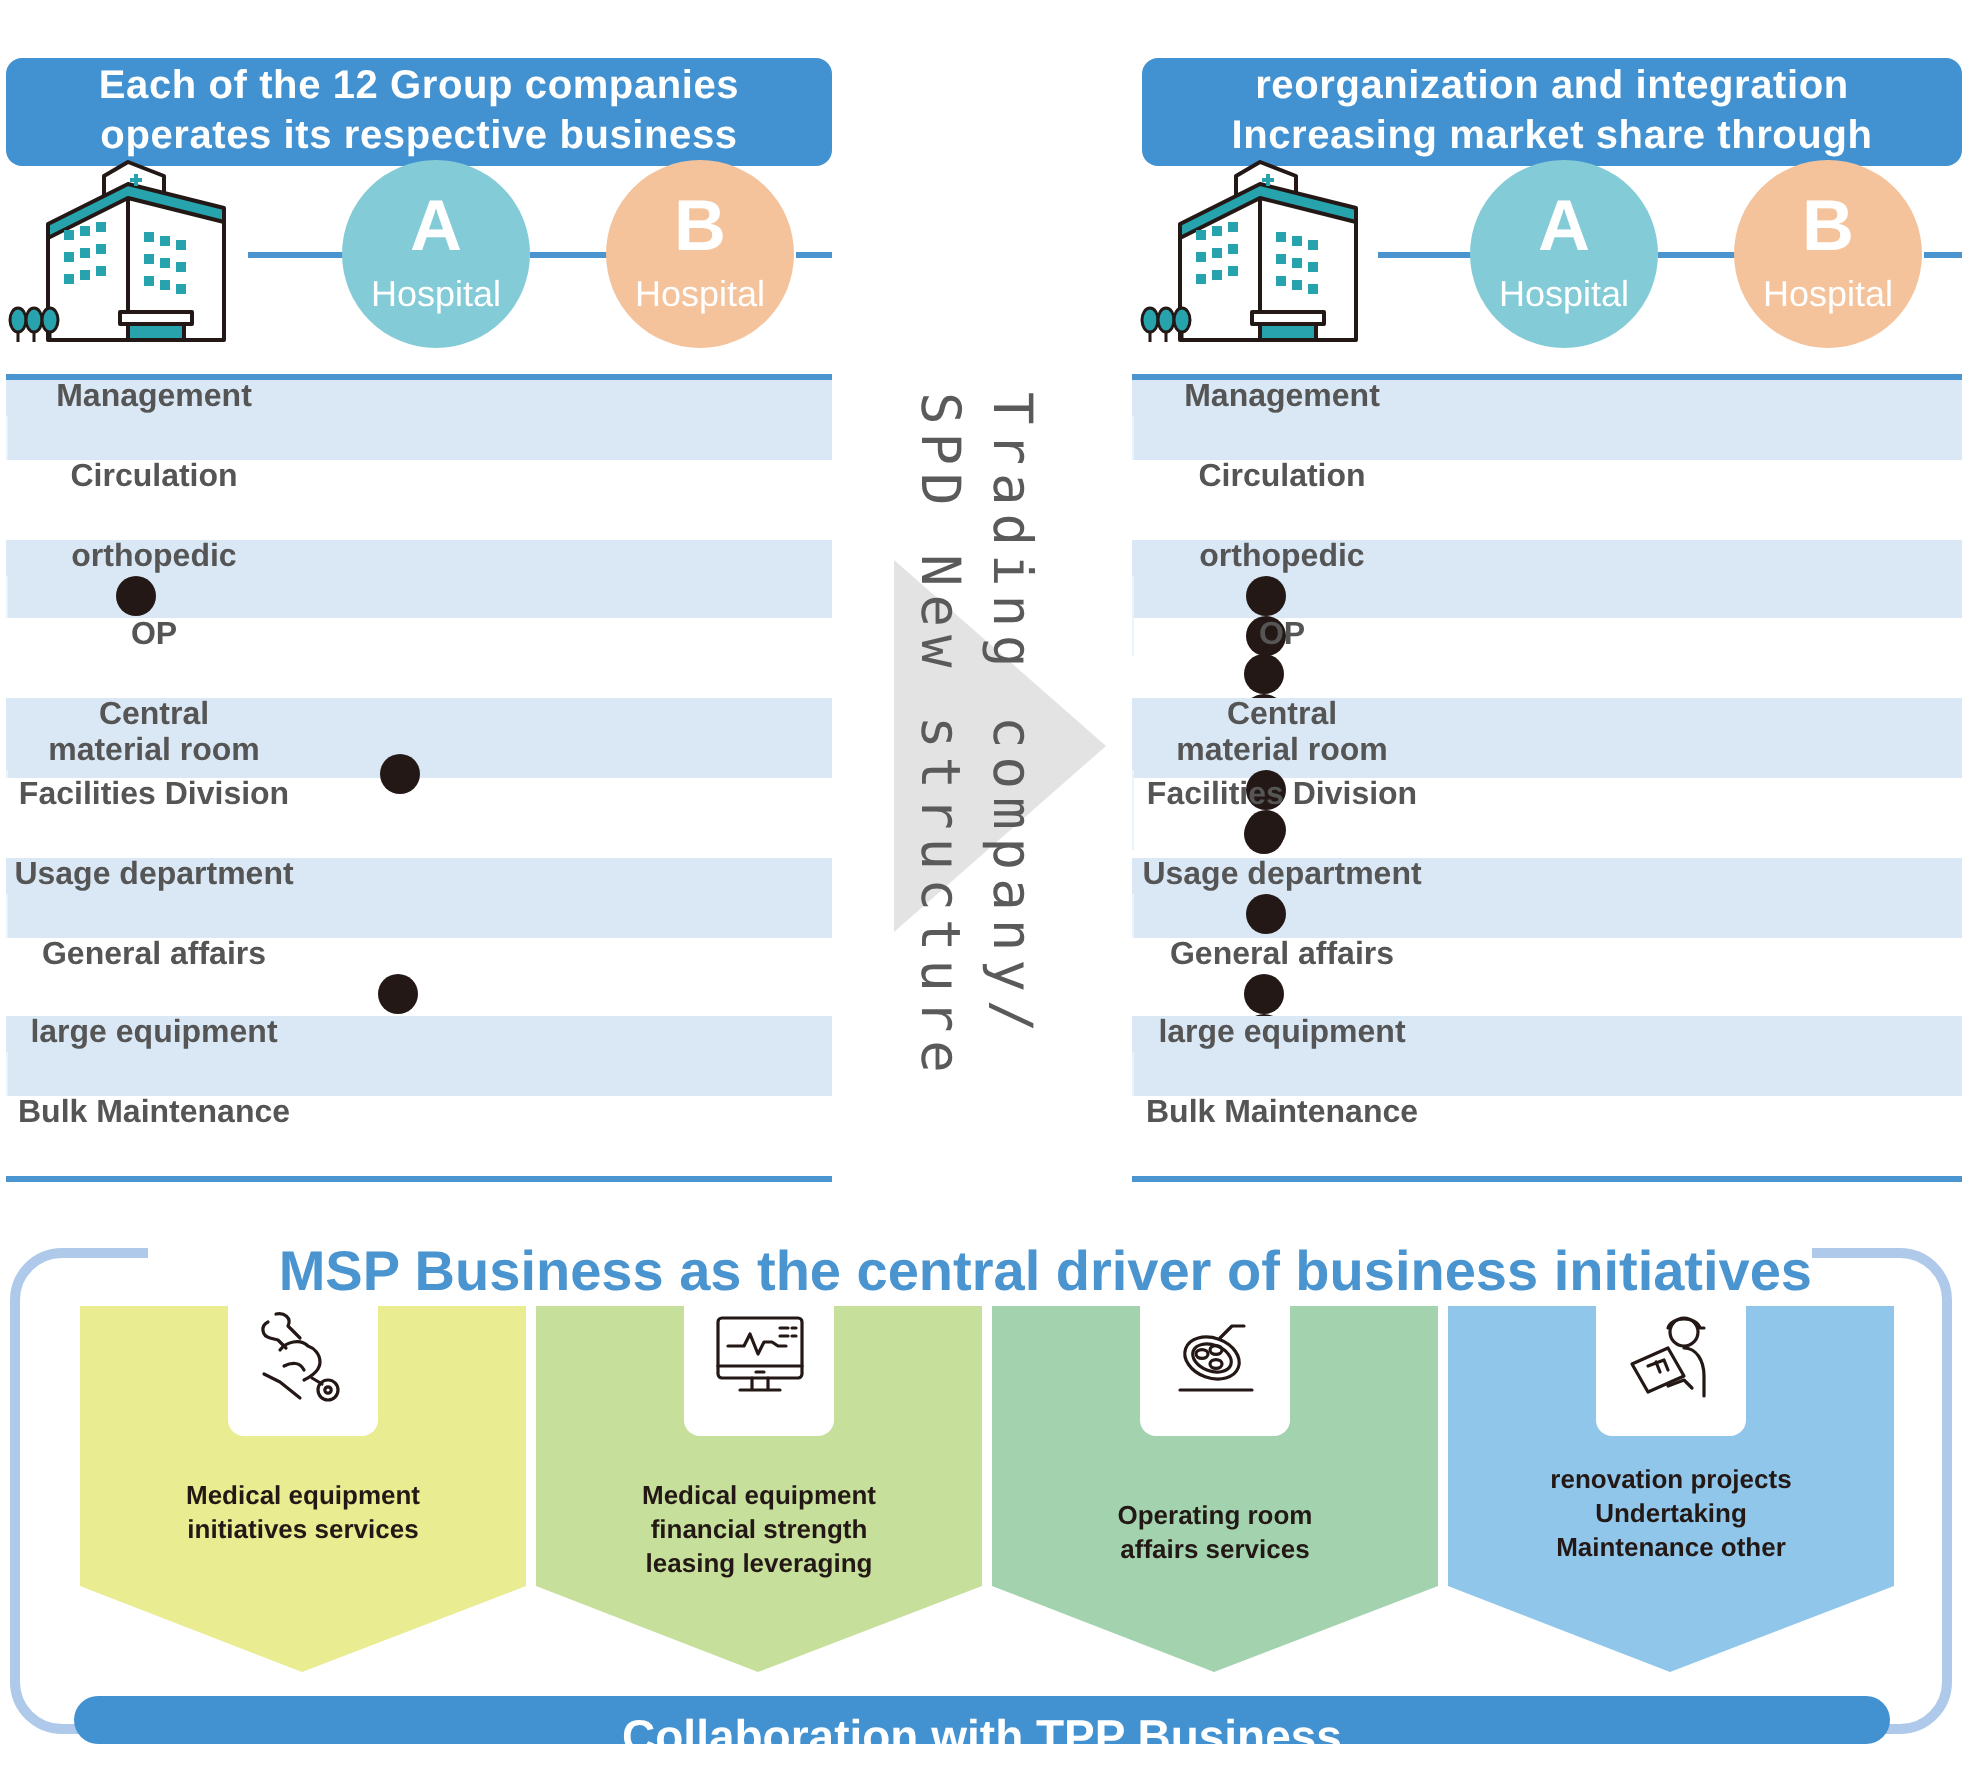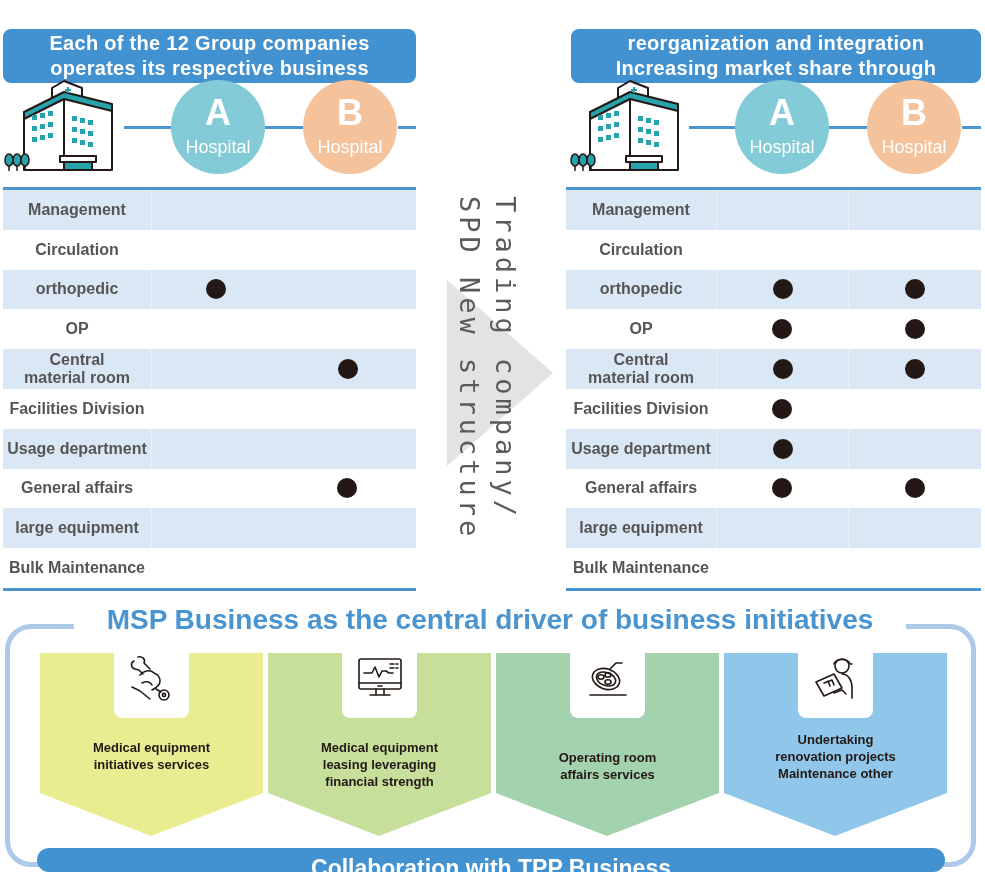--- a/index.html
+++ b/index.html
@@ -25,21 +25,21 @@
   }
   .circle .letter { display: block; font-size: 36px; font-weight: bold; line-height: 36px; margin-top: 15px; }
   .circle .word { display: block; font-size: 18px; line-height: 22px; margin-top: 5px; text-align: center; }
   .circle.a { background: #83cbd6; }
   .circle.b { background: #f5c39b; }
 
   .table { position: absolute; top: 187px; }
   .table.left { left: 3px; width: 413px; }
   .table.right { left: 566px; width: 415px; }
   .table .topline, .table .botline { height: 3px; background: #4a94cf; }
-  .trow { position: relative; height: 39.8px; display: flex; }
+  .trow { position: relative; height: 39.8px; display: flex; flex-direction: column; }
   .trow.shaded { background: #dae8f5; }
   .trow .lbl {
     font-size: 16px; font-weight: bold; color: #555555; display: flex; align-items: center;
     justify-content: center; text-align: center; line-height: 18px;
   }
   .table.left .lbl { width: 148px; }
   .table.right .lbl { width: 150px; }
   .trow.shaded .cell { border-left: 1px solid #eaf2fa; }
   .cell { position: relative; display: flex; align-items: center; justify-content: center; }
   .table.left .cell.v { flex: 1; }
@@ -58,21 +58,21 @@
   .vtext.t2 { left: 452px; top: 196px; }
 
   .frame {
     position: absolute; left: 5px; top: 624px; width: 971px; height: 243px;
     border: 5px solid #aec9ea; border-radius: 26px;
   }
   .frame-gap {
     position: absolute; top: 612px; left: 74px; width: 832px; height: 24px; background: #ffffff;
   }
   .msp-title {
-    position: absolute; top: 604px; left: 74px; width: 832px; text-align: center;
+    position: absolute; top: 620px; left: 74px; width: 832px; text-align: right;
     font-size: 28px; font-weight: bold; color: #4a94cf;
   }
 
   .card { position: absolute; top: 653px; width: 223px; height: 183px; }
   .card svg.bg { position: absolute; left: 0; top: 0; }
   .card .iconbox {
     position: absolute; left: 74px; top: 0; width: 75px; height: 65px; background: #ffffff;
     border-radius: 0 0 8px 8px;
   }
   .card .iconbox svg { position: absolute; left: 14px; top: 2px; }
@@ -381,22 +381,22 @@
       <rect x="3" y="4" width="42" height="30" rx="2"></rect>
       <line x1="3" y1="28" x2="45" y2="28"></line>
       <path d="M8 18 h8 l3 -6 l4 10 l3 -6 h4 l3 2 h4"></path>
       <path d="M34 9 h4 M40 9 h2 M34 13 h4 M40 13 h2"></path>
       <path d="M22 31 h4"></path>
       <path d="M20 34 v6 M28 34 v6 M14 40 h20"></path>
     </svg>
   </div>
   <div class="ctext" style="top:86px">
     <div>Medical equipment</div>
+    <div>financial strength</div>
     <div>leasing leveraging</div>
-    <div>financial strength</div>
   </div>
 </div>
 
 <div class="card" style="left:496px">
   <svg class="bg" width="223" height="183">
     <polygon points="0,0 223,0 223,140 111,183 0,140" fill="#a2d3ae"></polygon>
   </svg>
   <div class="iconbox">
     <svg width="48" height="48" viewBox="0 0 48 48" fill="none" stroke="#231815" stroke-width="1.6" stroke-linecap="round" stroke-linejoin="round">
       <path d="M26 14 l6 -6 h6"></path>
@@ -422,19 +422,19 @@
     <svg width="48" height="48" viewBox="0 0 48 48" fill="none" stroke="#231815" stroke-width="1.6" stroke-linecap="round" stroke-linejoin="round">
       <circle cx="30" cy="11" r="7"></circle>
       <path d="M22 9 c2 -6 14 -6 16 0 h2"></path>
       <path d="M30 19 c6 0 10 6 10 14 v10"></path>
       <path d="M4 27 l18 -8 l8 14 l-18 8 z"></path>
       <path d="M12 28 l8 -3 l2 5 M16 26 l2 5"></path>
       <path d="M22 38 l8 -3 l4 4"></path>
     </svg>
   </div>
   <div class="ctext" style="top:78px">
+    <div>renovation projects</div>
     <div>Undertaking</div>
-    <div>renovation projects</div>
     <div>Maintenance other</div>
   </div>
 </div>
 
 <div class="collab">Collaboration with TPP Business</div>
 
 </body></html>

